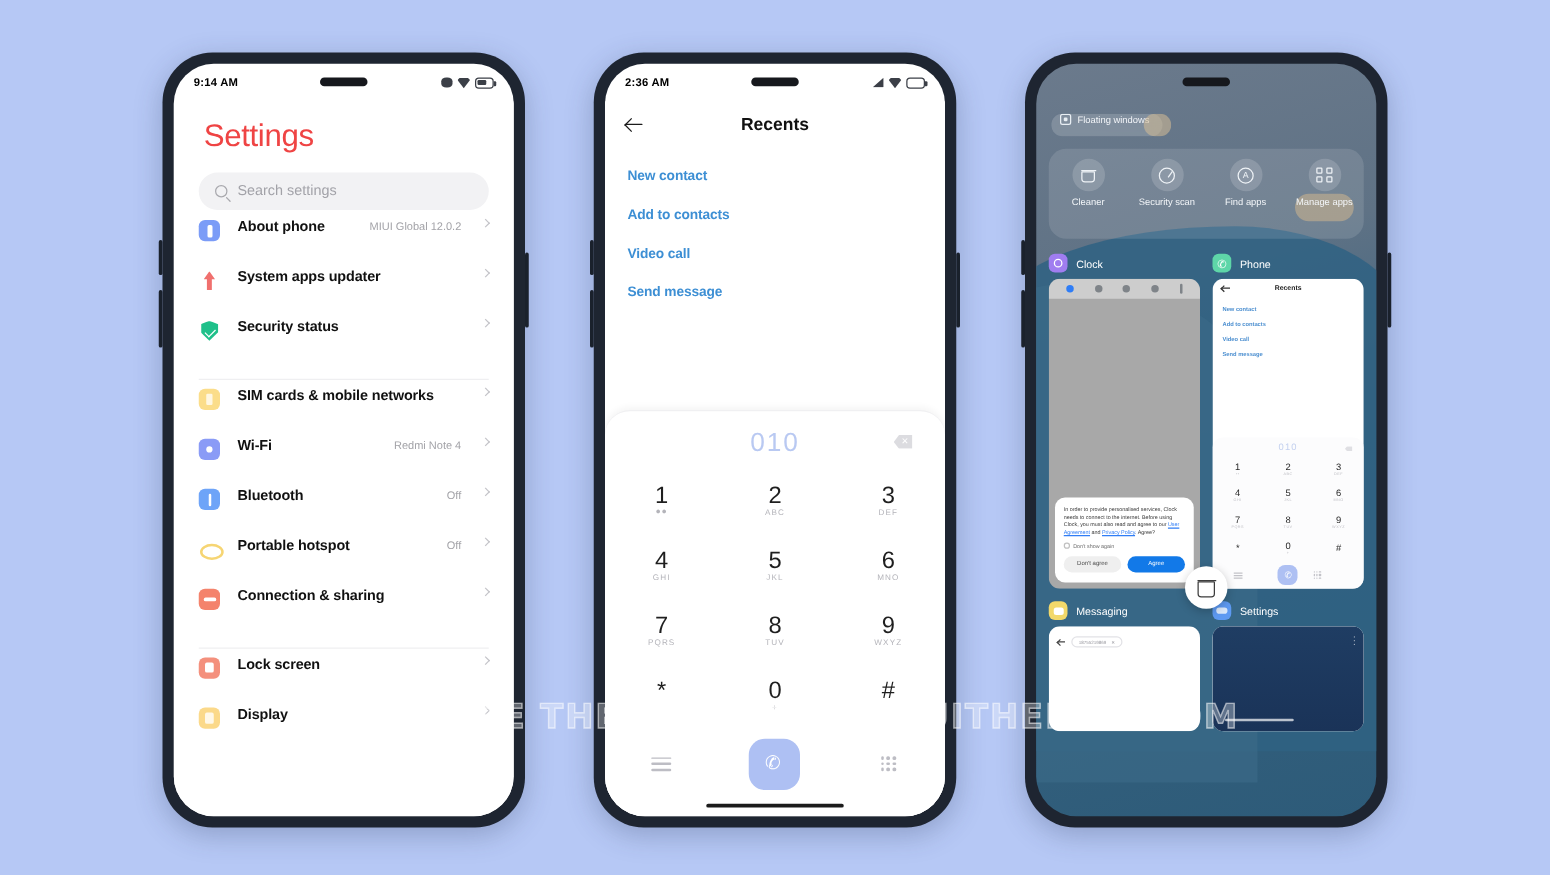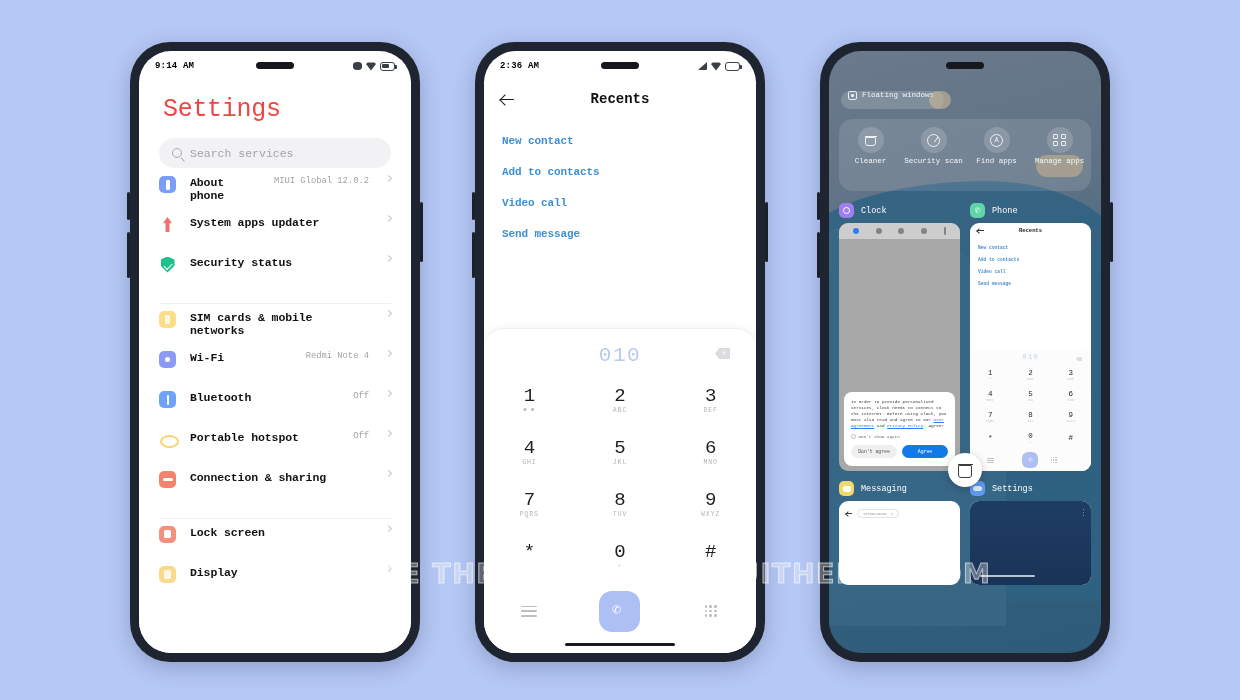--- a/index.html
+++ b/index.html
@@ -12,21 +12,20 @@
   .stage { position: relative; width: 1240px; height: 700px; }
 
   
   .phone {
     position: absolute;
     width: 290px; height: 620px;
     background: #1e2531;
     border-radius: 40px;
     padding: 9px;
     box-shadow: 0 6px 22px rgba(40,55,90,.28);
-    font-family: Liberation Mono, monospace;
   }
   .phone .screen {
     position: relative;
     width: 100%; height: 100%;
     border-radius: 32px;
     overflow: hidden;
     background: #fff;
   }
   #phone1 { left: 130px; top: 42px; }
   #phone2 { left: 475px; top: 42px; }
@@ -397,21 +396,21 @@
               <i></i>
             </div>
         </div>
       </div>
 
       <div id="p1-body">
         <div class="settings-title">Settings</div>
 
         <div class="search-bar">
           <div class="sicon"></div>
-          <div class="stext">Search services</div>
+          <div class="stext">Search settings</div>
         </div>
 
         <div class="s-group" style="margin-top:8px;">
           <div class="s-row">
             <div class="s-ico ico-about"></div>
             <div class="s-label">About phone</div>
             <div class="s-value">MIUI Global 12.0.2</div>
             <div class="chev"></div>
           </div>
           <div class="s-row">

